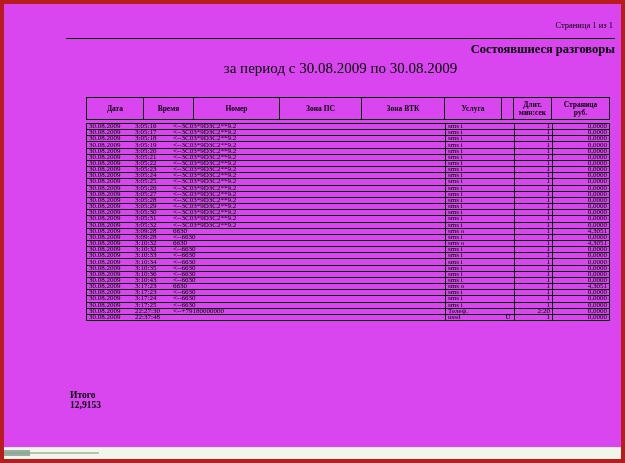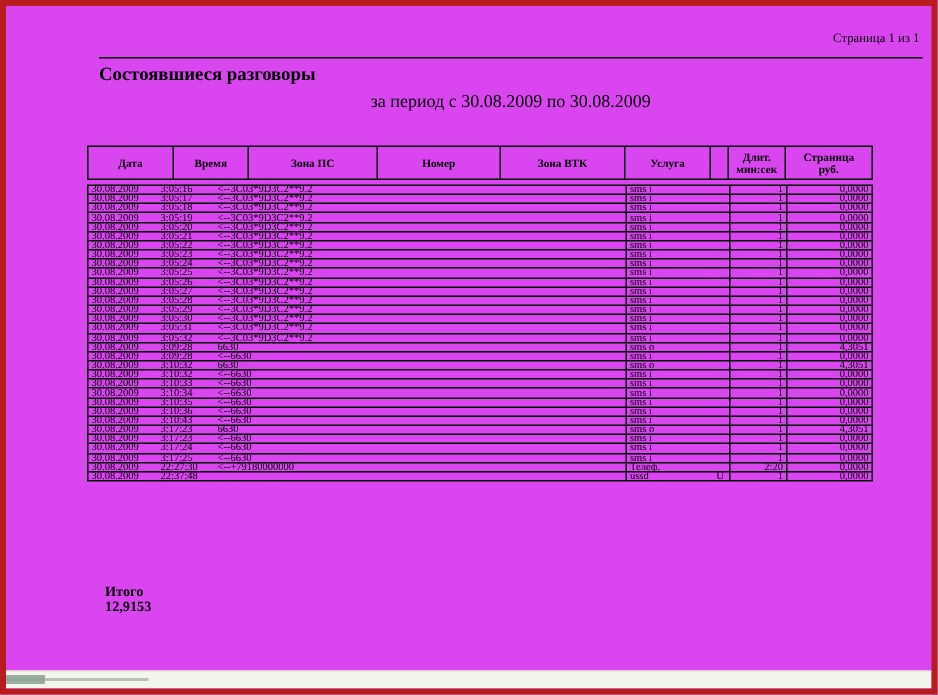--- a/index.html
+++ b/index.html
@@ -1,25 +1,25 @@
 <!DOCTYPE html>
 <html><head>
 <meta charset="utf-8">
 <style>
   html,body{margin:0;padding:0;background:#888;}
   .screen{position:relative;width:625px;height:463px;background:#d946ef;border:4px solid #b91c1c;
     box-sizing:border-box;overflow:hidden;font-family:"Liberation Serif",serif;color:#000;text-decoration:underline;}
   .page-label{position:absolute;top:16px;right:8px;font-size:8.5px;}
   .top-rule{position:absolute;top:34px;left:62px;right:6px;border-top:1px solid #000;height:0;}
-  .title{position:absolute;top:38px;left:62px;right:6px;text-align:left;font-size:12.5px;font-weight:bold;}
-  .subtitle{position:absolute;top:56px;left:62px;right:6px;text-align:center;font-size:12px;}
+  .title{position:absolute;top:38px;left:62px;right:6px;text-align:right;font-size:12.5px;font-weight:bold;}
+  .subtitle{position:absolute;top:56px;left:62px;right:6px;text-align:center;font-size:15px;}
   .acct-row{position:absolute;top:76px;left:66px;width:531px;display:flex;justify-content:space-between;align-items:baseline;}
   .acct-label{font-size:10px;}
   .acct-num{font-size:11.5px;font-weight:bold;}
-  .tbl{position:absolute;left:54px;top:93px;width:524px;}
+  .tbl{position:absolute;left:82px;top:93px;width:524px;}
   .thead{display:grid;grid-template-columns:56px 50px 86px 82px 83px 57px 12px 38px auto;
     border:1px solid #000;height:23px;box-sizing:border-box;}
   .th{font-size:7.5px;font-weight:bold;text-align:center;display:flex;align-items:center;justify-content:center;
     white-space:pre-line;line-height:8px;border-left:1px solid #000;overflow:hidden;}
   .th:first-child{border-left:none;}
   .tbody{margin-top:3px;border:1px solid #000;height:198px;box-sizing:border-box;display:flex;flex-direction:column;}
   .trow{flex:1 1 0;min-height:0;display:grid;grid-template-columns:46px 38px 186px 88px 57px 12px 38px auto;}
   .trow + .trow{border-top:1px solid #000;}
   .td{font-size:7px;line-height:7px;padding:0 2px;overflow:hidden;display:flex;align-items:center;white-space:nowrap;}
   .td.c-service{border-left:1px solid #000;}
@@ -44,22 +44,22 @@
   <div class="top-rule"></div>
 
   <div class="title">Состоявшиеся разговоры</div>
   <div class="subtitle">за период с 30.08.2009 по 30.08.2009</div>
 
 
   <div class="tbl">
     <div class="thead">
       <div class="th">Дата</div>
       <div class="th">Время</div>
+      <div class="th">Номер</div>
       <div class="th">Зона ПС</div>
-      <div class="th">Номер</div>
       <div class="th">Зона ВТК</div>
       <div class="th">Услуга</div>
       <div class="th"></div>
       <div class="th">Длит.
 мин:сек</div>
       <div class="th">Страница
 руб.</div>
     </div>
     <div class="tbody">
     <div class="trow">

